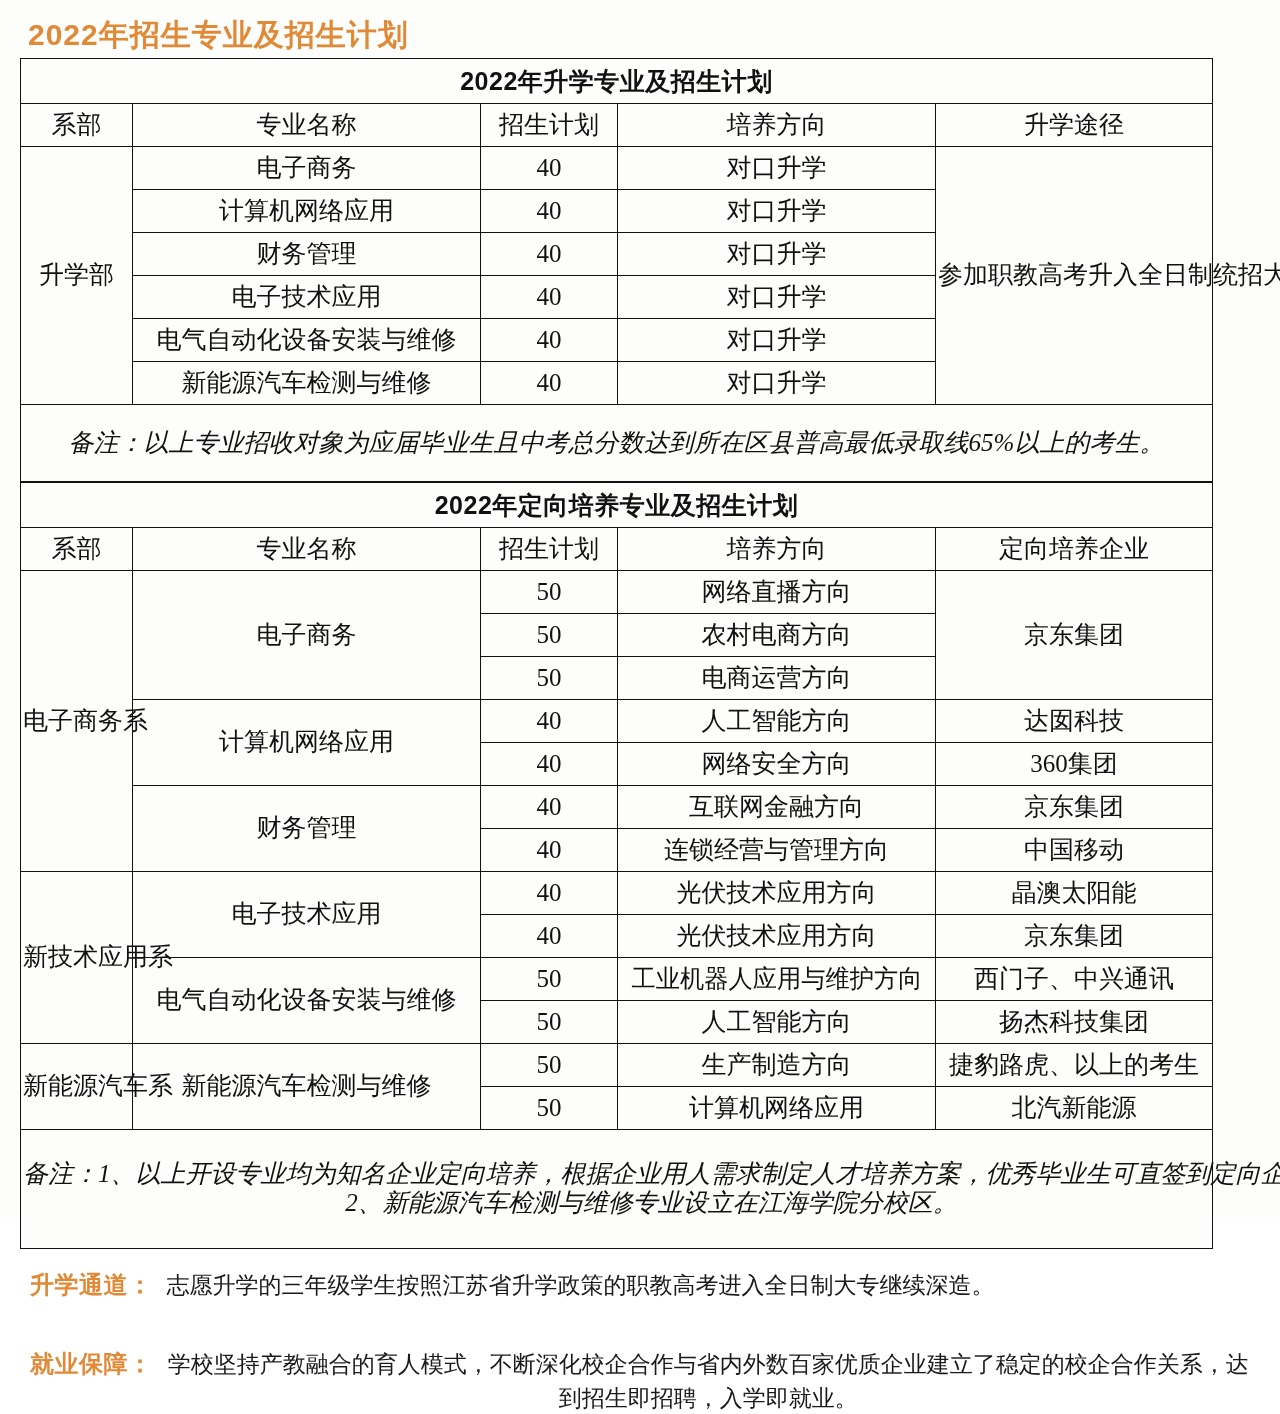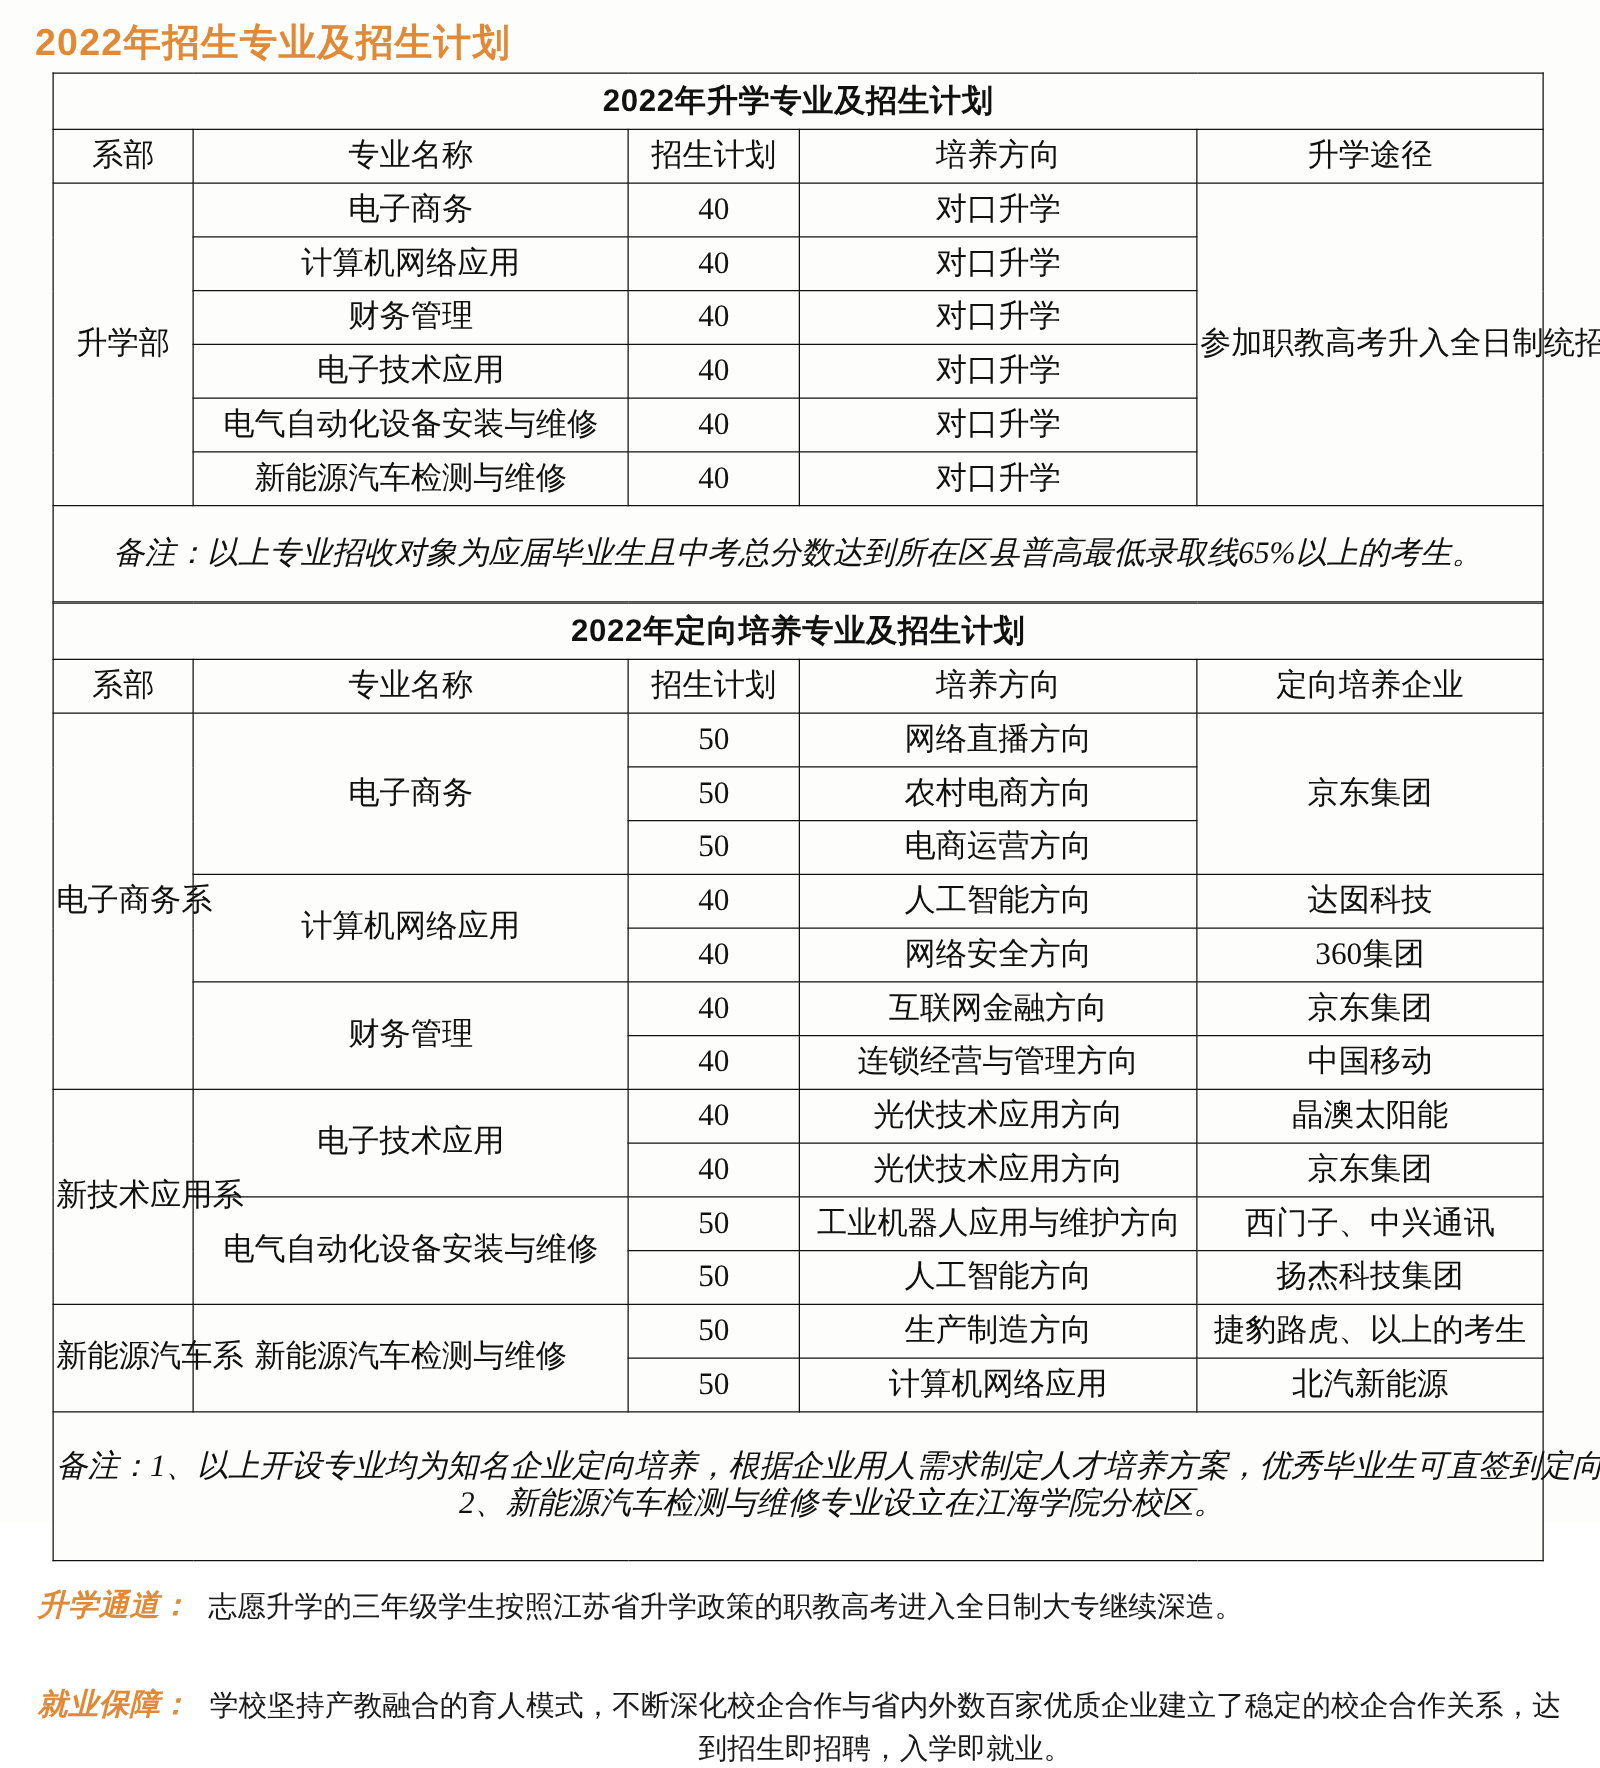--- a/index.html
+++ b/index.html
@@ -32,21 +32,21 @@
     font-weight: bold;
     color: #e08a37;
     letter-spacing: 1px;
     line-height: 1;
     white-space: nowrap;
   }
 
   
   .table-wrap {
     position: absolute;
-    left: 42px;
+    left: 20px;
     top: 58px;
     width: 1192px;
   }
 
   table.sheet {
     border-collapse: collapse;
     table-layout: fixed;
     width: 1192px;
     background: #fdfdfb;
   }
@@ -141,21 +141,20 @@
   }
   .foot-label {
     font-family: "Liberation Sans", "DejaVu Sans", sans-serif;
     font-weight: bold;
     font-size: 24px;
     color: #e08a37;
     white-space: nowrap;
     flex: 0 0 auto;
     line-height: 1.45;
     letter-spacing: 0.5px;
-    font-style: italic;
   }
   .foot-text {
     font-family: "Liberation Sans", "DejaVu Sans", sans-serif;
     font-size: 23px;
     color: #1a1a1a;
     line-height: 1.5;
     margin-left: 14px;
     max-width: 1090px;
     text-align: center;
   }

